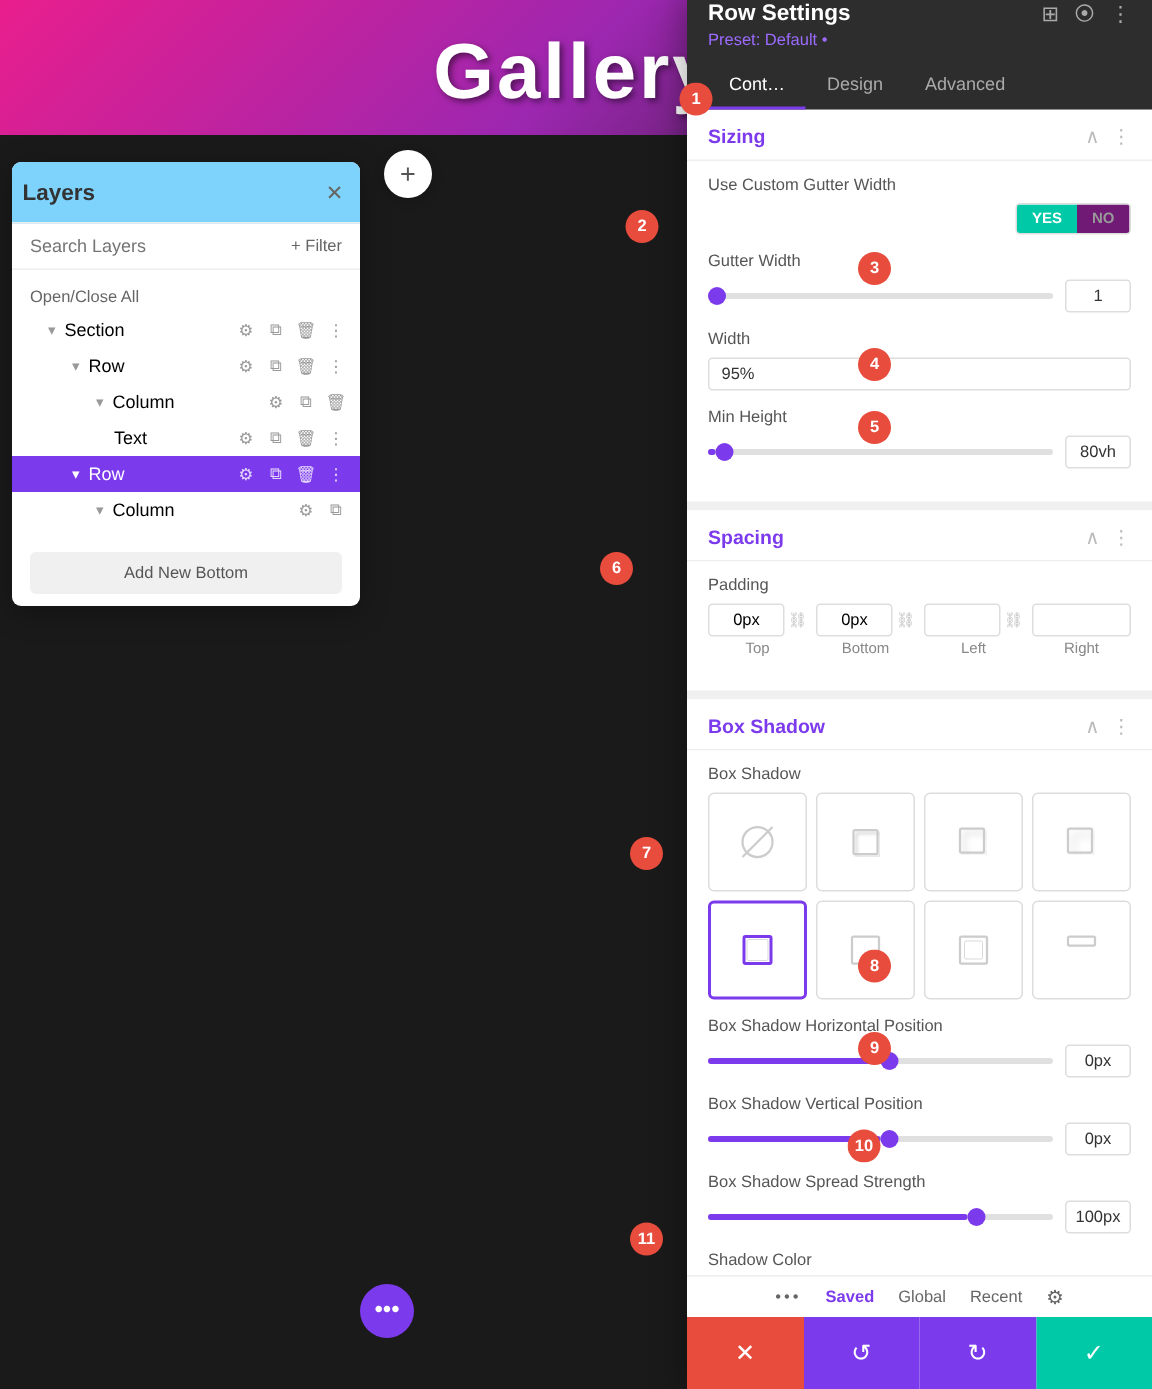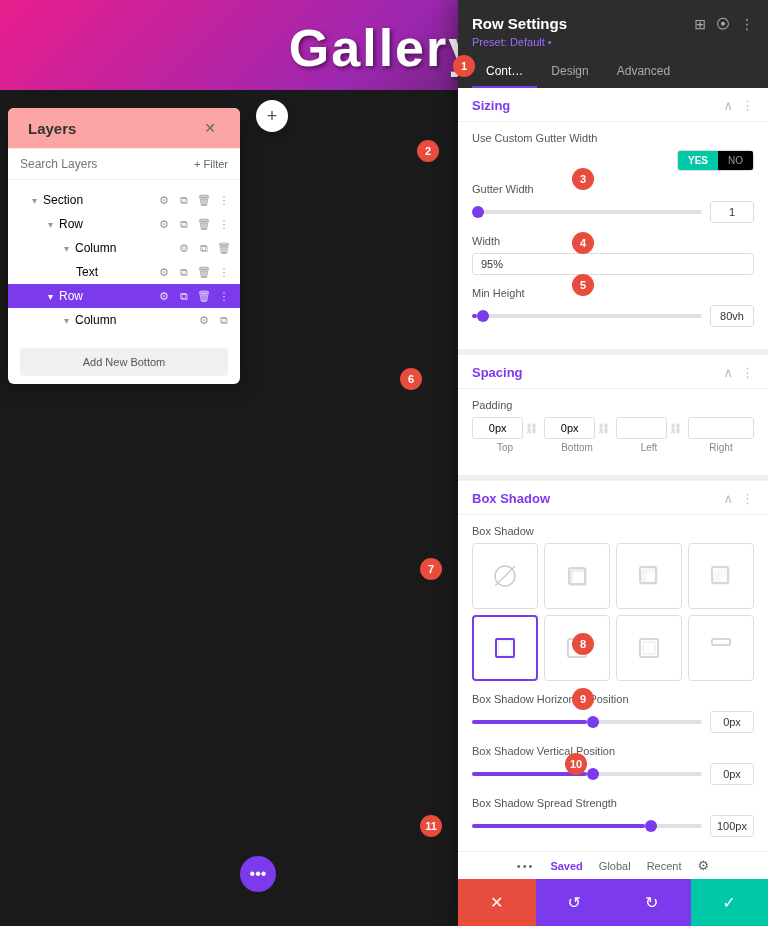--- a/index.html
+++ b/index.html
@@ -45,22 +45,22 @@
       border-radius: 6px;
       box-shadow: 0 4px 20px rgba(0,0,0,0.3);
       z-index: 10;
       overflow: hidden;
     }
 
     .layers-header {
       display: flex;
       align-items: center;
       justify-content: space-between;
-      padding: 10px 20px;
-      background: #fca5a5;
+      padding: 10px 7px;
+      background: #7dd3fc;
       border-bottom: 1px solid #eee;
     }
 
     .layers-title {
       font-size: 15px;
       font-weight: 700;
       color: #333;
     }
 
     .layers-close {
@@ -221,21 +221,21 @@
       background: #f4f4f4;
       box-shadow: -4px 0 20px rgba(0,0,0,0.3);
       z-index: 20;
       display: flex;
       flex-direction: column;
       overflow: hidden;
     }
 
     .panel-header {
       background: #2d2d2d;
-      padding: 15px 14px 0;
+      padding: 0 14px 0;
       flex-shrink: 0;
     }
 
     .panel-title-row {
       display: flex;
       align-items: center;
       justify-content: space-between;
       margin-bottom: 4px;
     }
 
@@ -355,24 +355,24 @@
       padding: 4px 10px;
       background: #00c9a7;
       color: white;
       font-size: 10px;
       font-weight: 700;
       cursor: pointer;
     }
 
     .toggle-no {
       padding: 4px 10px;
-      background: #000000;
+      background: #701a75;
       color: #999;
       font-size: 10px;
-      font-weight: 400;
+      font-weight: 700;
       cursor: pointer;
     }
 
     
     .slider-row {
       display: flex;
       align-items: center;
       gap: 8px;
     }
 
@@ -588,20 +588,21 @@
     <span class="layers-title">Layers</span>
     <div class="layers-close">✕</div>
   </div>
   <div class="layers-search">
     <input type="text" placeholder="Search Layers" style="">
     <div class="filter-btn">
       <span>+ Filter</span>
     </div>
   </div>
   <div class="layers-tree">
+    <div class="tree-open-close">Open/Close All</div>
 
     <div class="tree-item indent-1">
       <span class="chevron">▾</span>
       <span class="item-label">Section</span>
       <div class="tree-icons">
         <span class="tree-icon">⚙</span>
         <span class="tree-icon">⧉</span>
         <span class="tree-icon">🗑</span>
         <span class="tree-icon">⋮</span>
       </div>

